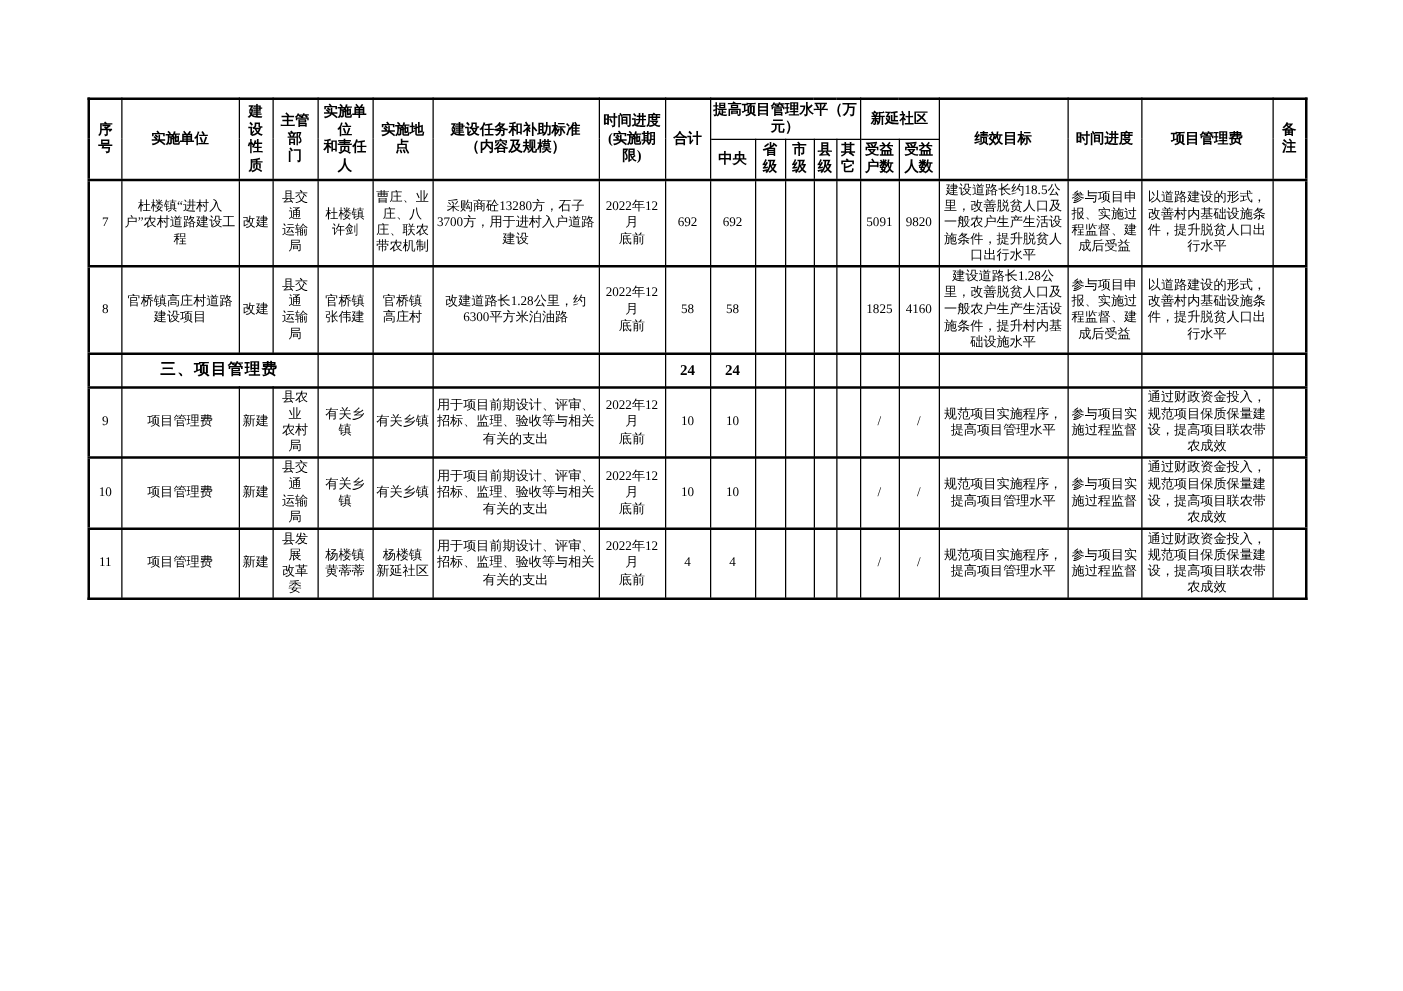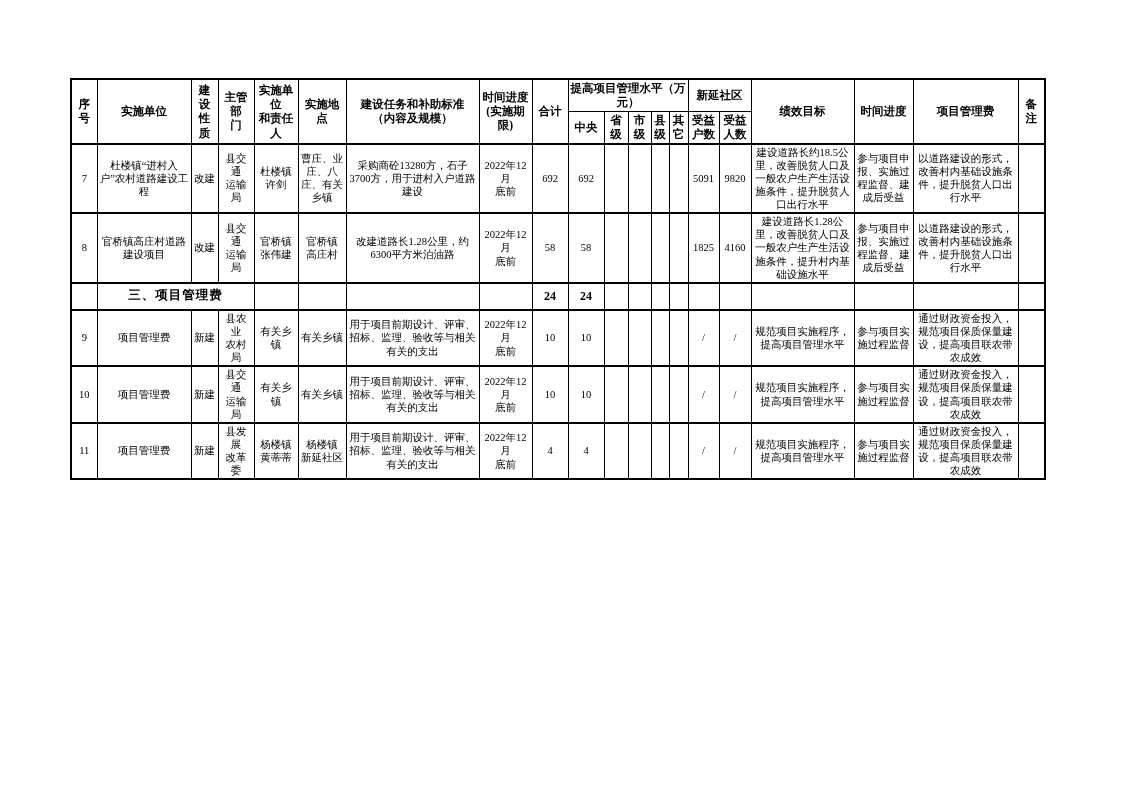--- a/index.html
+++ b/index.html
@@ -102,21 +102,21 @@
     </thead>
     <tbody>
         <tr class="data">
           <td>7</td>
           <td>杜楼镇“进村入户”农村道路建设工程</td>
           <td>改建</td>
           <td>县交通
 运输局</td>
           <td>杜楼镇
 许剑</td>
-          <td>曹庄、业庄、八庄、有关乡镇</td>
+          <td>曹庄、业庄、八庄、联农带农机制</td>
           <td>采购商砼13280方，石子3700方，用于进村入户道路建设</td>
           <td>2022年12月
 底前</td>
           <td>692</td>
           <td>692</td>
           <td></td>
           <td></td>
           <td></td>
           <td></td>
           <td>5091</td>

